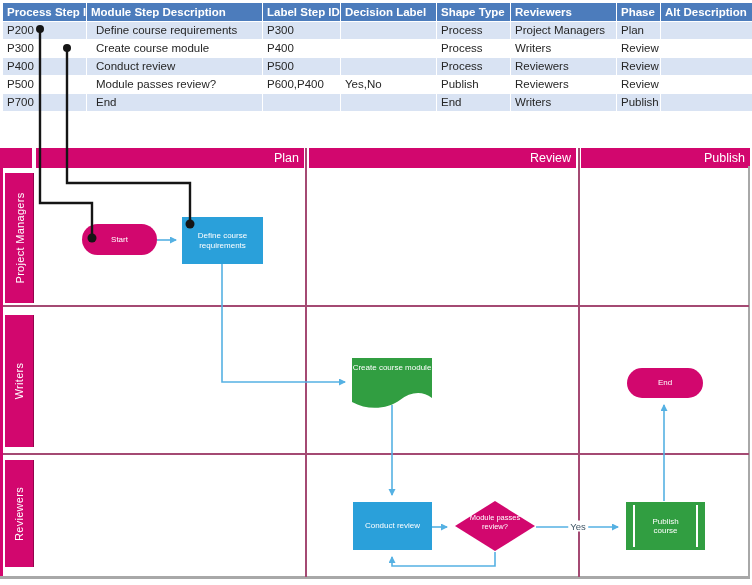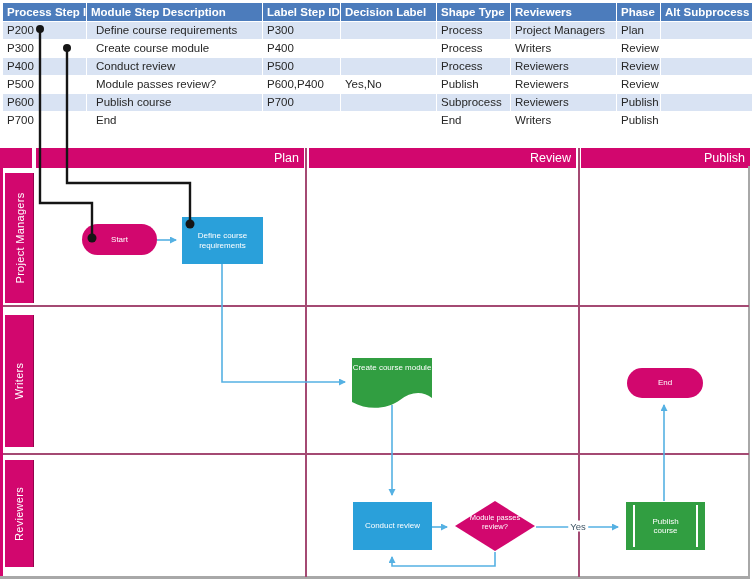--- a/index.html
+++ b/index.html
@@ -87,21 +87,21 @@
     </colgroup>
     <thead>
       <tr>
         <th>Process Step ID</th>
         <th>Module Step Description</th>
         <th>Label Step ID</th>
         <th>Decision Label</th>
         <th>Shape Type</th>
         <th>Reviewers</th>
         <th>Phase</th>
-        <th>Alt Subprocess</th>
+        <th>Alt Description</th>
       </tr>
     </thead>
     <tbody>
         <tr>
           <td>P200</td>
           <td>Define course requirements</td>
           <td>P300</td>
           <td></td>
           <td>Process</td>
           <td>Project Managers</td>
@@ -129,30 +129,20 @@
           <td></td>
         </tr>
         <tr>
           <td>P500</td>
           <td>Module passes review?</td>
           <td>P600,P400</td>
           <td>Yes,No</td>
           <td>Publish</td>
           <td>Reviewers</td>
           <td>Review</td>
-          <td></td>
-        </tr>
-        <tr>
-          <td>P600</td>
-          <td>Publish course</td>
-          <td>P700</td>
-          <td></td>
-          <td>Subprocess</td>
-          <td>Reviewers</td>
-          <td>Publish</td>
           <td></td>
         </tr>
         <tr>
           <td>P700</td>
           <td>End</td>
           <td></td>
           <td></td>
           <td>End</td>
           <td>Writers</td>
           <td>Publish</td>

